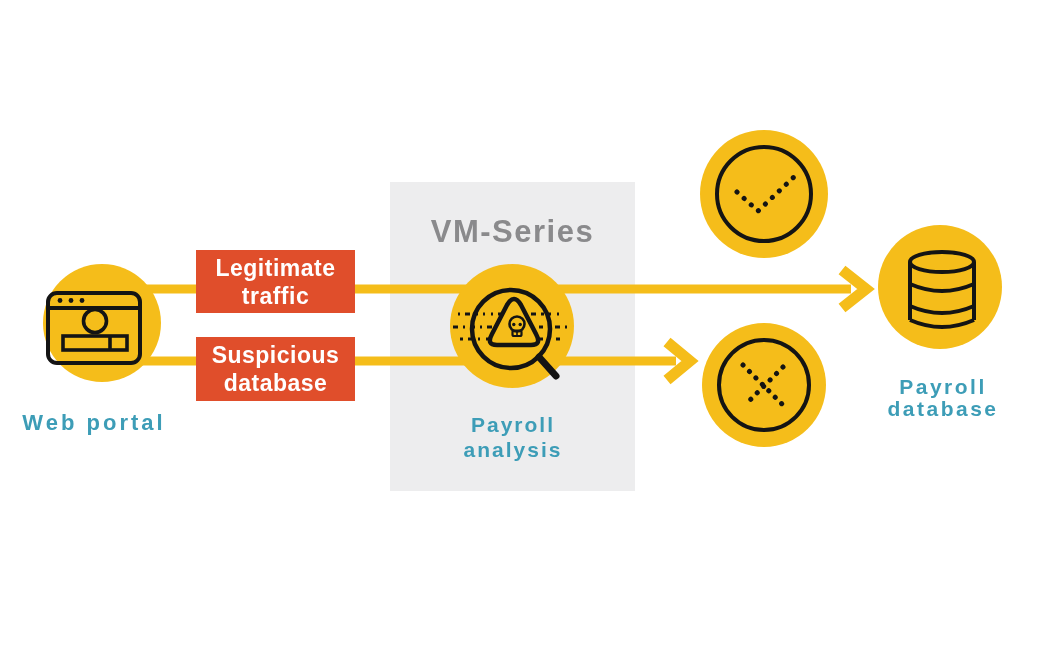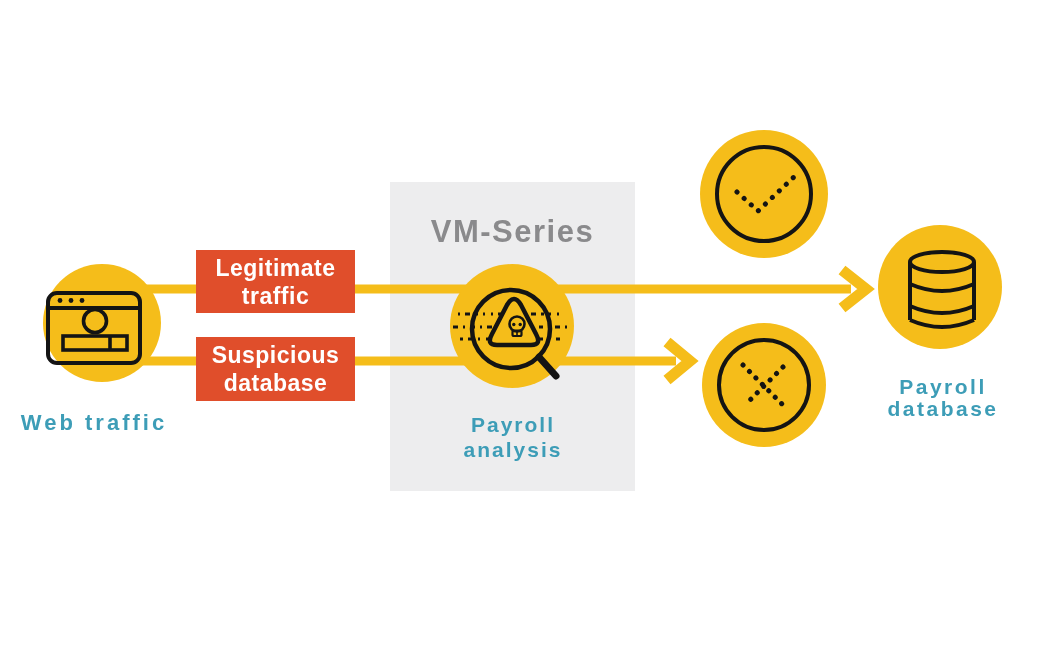--- a/index.html
+++ b/index.html
@@ -158,17 +158,17 @@
     <svg width="124" height="124" viewBox="0 0 124 124" stroke="#141414" fill="none" stroke-width="4">
       <ellipse cx="64" cy="37" rx="32" ry="10"></ellipse>
       <line x1="32" y1="37" x2="32" y2="95"></line>
       <line x1="96" y1="37" x2="96" y2="95"></line>
       <path d="M 32,59 Q 64,73 96,59"></path>
       <path d="M 32,81 Q 64,95 96,81"></path>
       <path d="M 32,95 Q 64,109 96,95"></path>
     </svg>
   </div>
 
-  <div class="node-label web-portal">Web traffic</div>
+  <div class="node-label web-portal">Web portal</div>
   <div class="node-label threat">Payroll analysis</div>
   <div class="node-label payroll">Payroll database</div>
 
 </div>
 
 </body></html>

